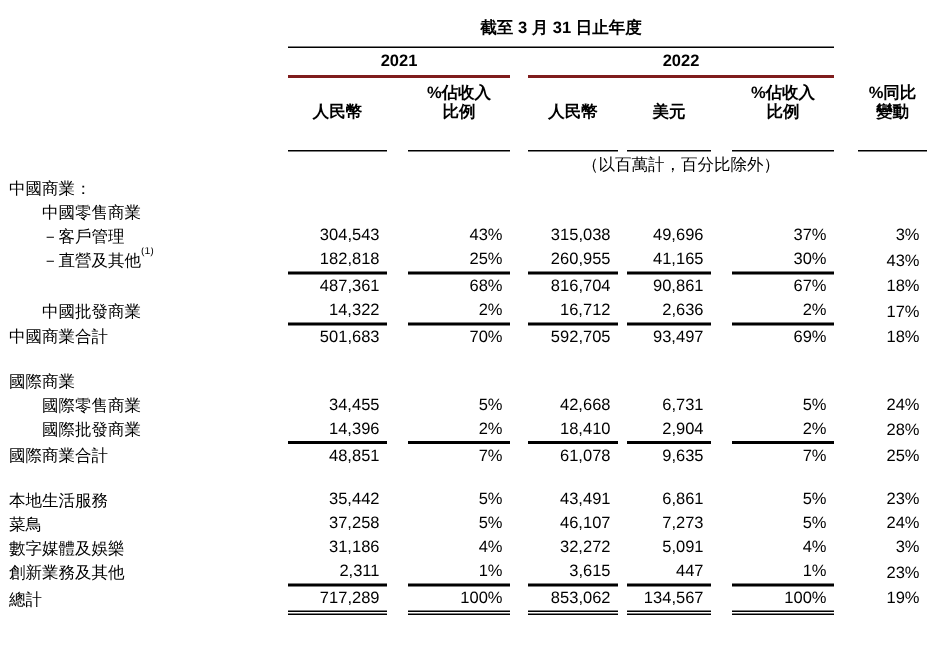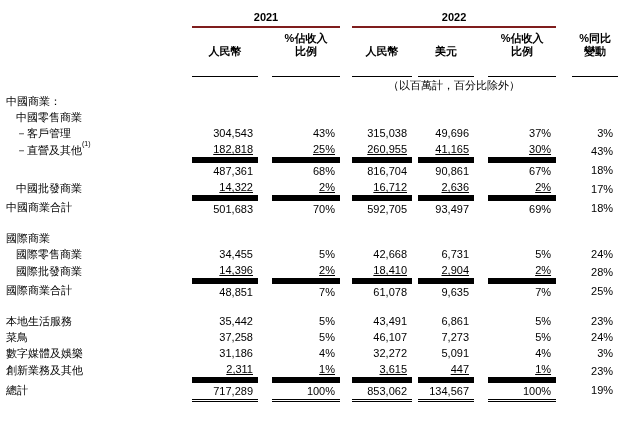--- a/index.html
+++ b/index.html
@@ -14,24 +14,24 @@
   .span-rule{border-bottom:1px solid #000;text-align:center;font-weight:bold;padding-bottom:3px;height:20px;}
   .year{border-bottom:2px solid #7f1d1d;text-align:center;font-weight:bold;height:18px;}
   .colhdr{
     border-bottom:1px solid #000;text-align:center;font-weight:bold;
     vertical-align:bottom;white-space:pre-line;line-height:13px;height:30px;padding-bottom:18px;
   }
   .units{text-align:center;height:16px;font-weight:normal;}
   
   .lab{text-align:left;}
   .ind0{padding-left:6px;}
-  .ind1{padding-left:16px;}
+  .ind1{padding-left:28px;}
   .num{text-align:right;padding-right:5px;}
   .sp{}
-  .rule{border-bottom:6px solid #000000;text-decoration:underline;}
+  .rule{border-bottom:2px solid #000000;}
   .rule2{border-bottom:3px double #000;}
   .blank{height:13px;}
   sup{font-size:7px;line-height:0;position:relative;top:-3px;}
 </style>
 </head>
 <body>
 
 <div class="page">
   <table>
     <colgroup>
@@ -44,20 +44,25 @@
       <col style="width:6px">
         <col style="width:56px">
         <col style="width:14px">
       <col style="width:68px">
         <col style="width:16px">
         <col style="width:46px">
     </colgroup>
     <thead>
       <tr>
         <td></td>
+        <td colspan="9" class="span-rule">截至 3 月 31 日止年度</td>
+        <td colspan="2"></td>
+      </tr>
+      <tr>
+        <td></td>
         <td colspan="3" class="year">2021</td>
         <td></td>
         <td colspan="5" class="year">2022</td>
         <td colspan="2"></td>
       </tr>
       <tr>
         <td></td>
         <td class="colhdr">人民幣</td>
         <td></td>
         <td class="colhdr">%佔收入

